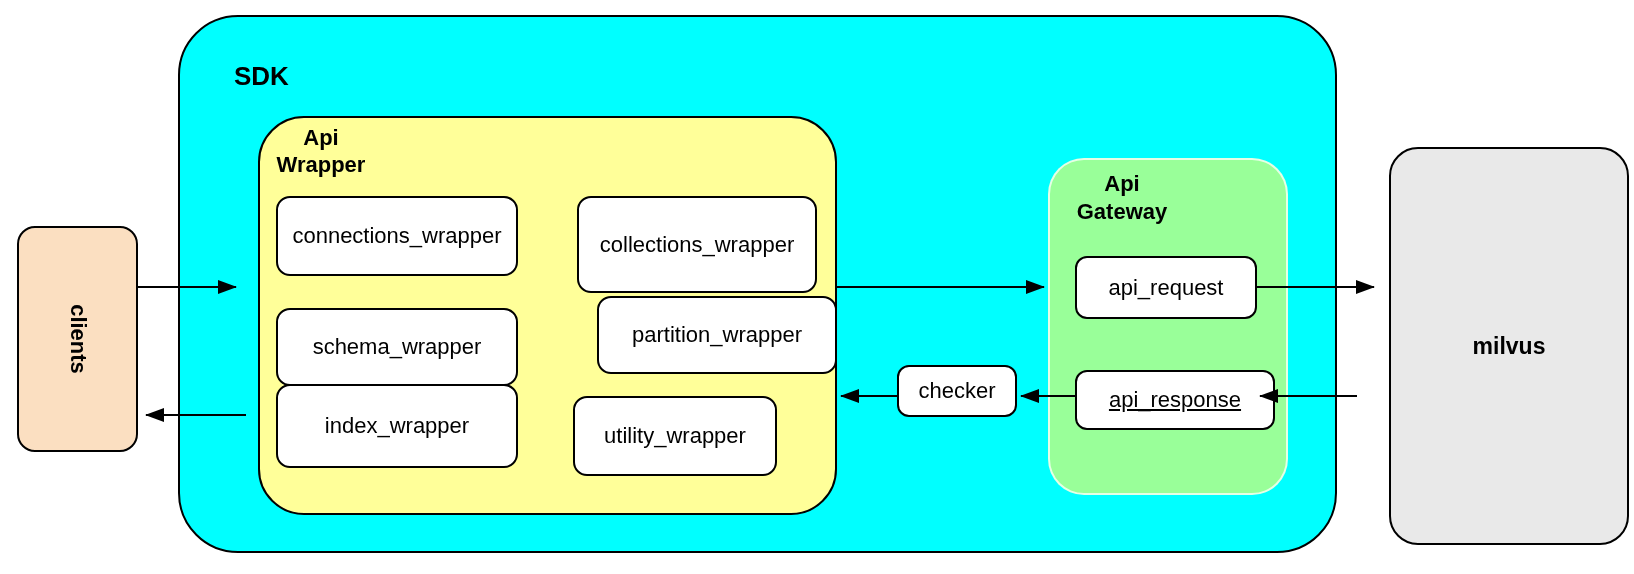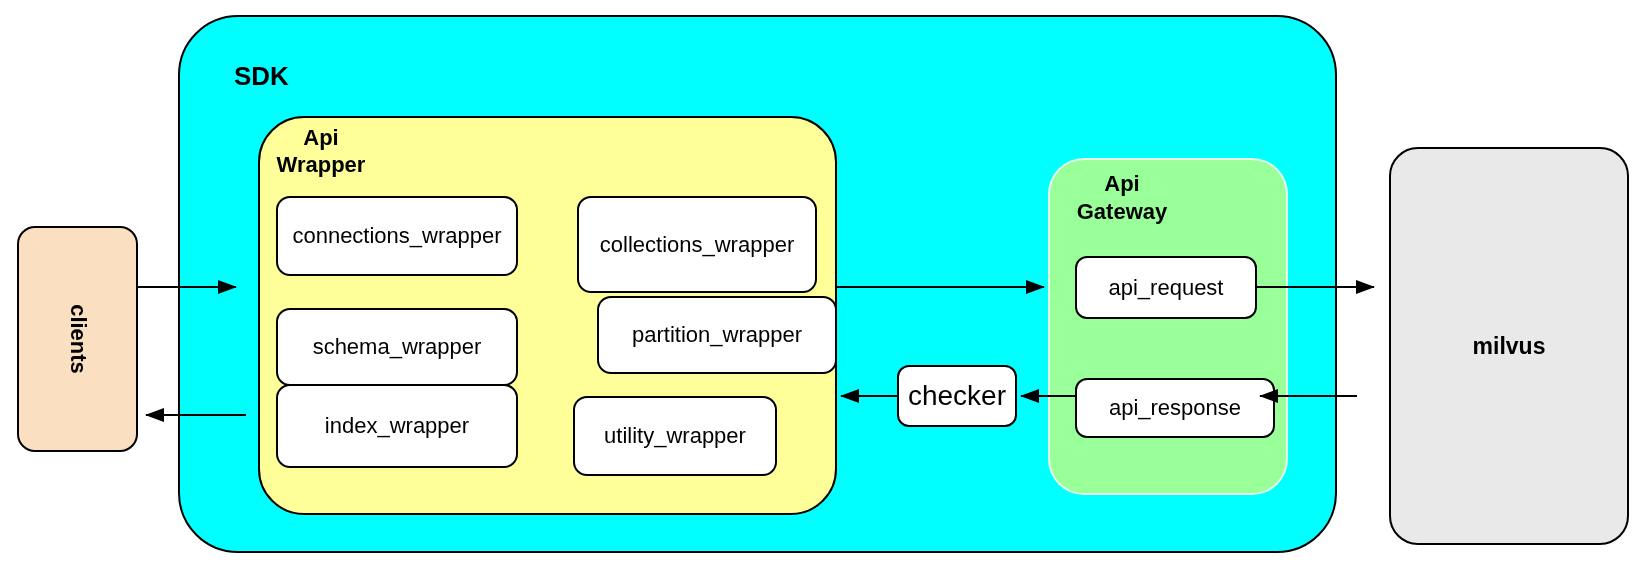--- a/index.html
+++ b/index.html
@@ -29,22 +29,22 @@
 
   .wbox{background:var(--node-fill,#ffffff);border-radius:14px;font-size:22px;}
   .r1c1{left:276px;top:196px;width:242px;height:80px;}
   .r1c2{left:577px;top:196px;width:240px;height:97px;}
   .r2c1{left:276px;top:308px;width:242px;height:78px;}
   .r2c2{left:577px;top:296px;width:240px;height:78px;margin-left:20px;}
   .r3c1{left:276px;top:384px;width:242px;height:84px;}
   .r3c2{left:573px;top:396px;width:204px;height:80px;}
 
   .api-request{left:1075px;top:256px;width:182px;height:63px;border-radius:12px;background:var(--node-fill,#fff);font-size:22px;}
-  .api-response{left:1075px;top:378px;width:200px;height:60px;border-radius:12px;background:var(--node-fill,#fff);font-size:22px;}
-  .checker{left:897px;top:365px;width:120px;height:62px;border-radius:12px;background:var(--node-fill,#fff);font-size:28px;}
+  .api-response{left:1075px;top:370px;width:200px;height:60px;border-radius:12px;background:var(--node-fill,#fff);font-size:22px;text-decoration:underline;}
+  .checker{left:897px;top:365px;width:120px;height:52px;border-radius:12px;background:var(--node-fill,#fff);font-size:22px;}
 
   .edges{position:absolute;left:0;top:0;z-index:10;pointer-events:none;}
   .edges line{stroke:#000;stroke-width:2;}
 </style>
 </head>
 <body>
 
 <div class="canvas">
 
   <div class="node sdk">

